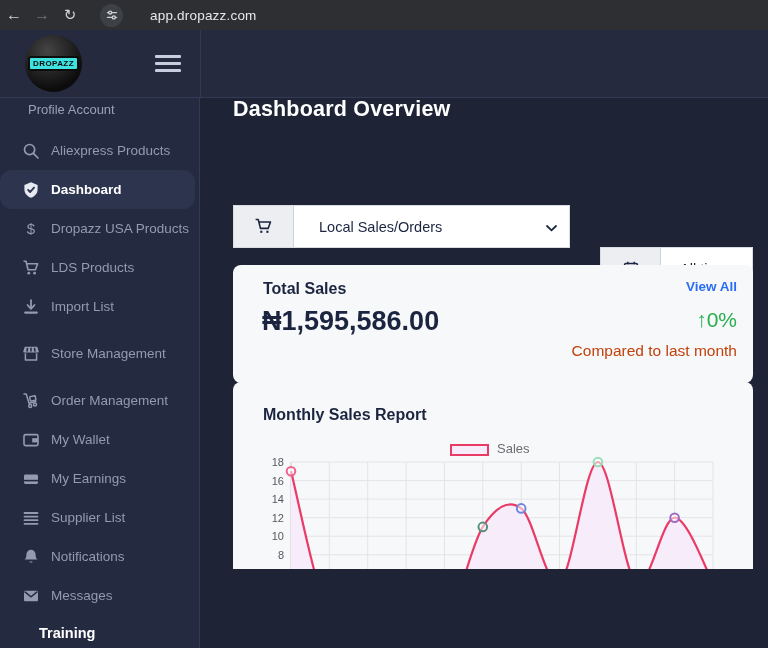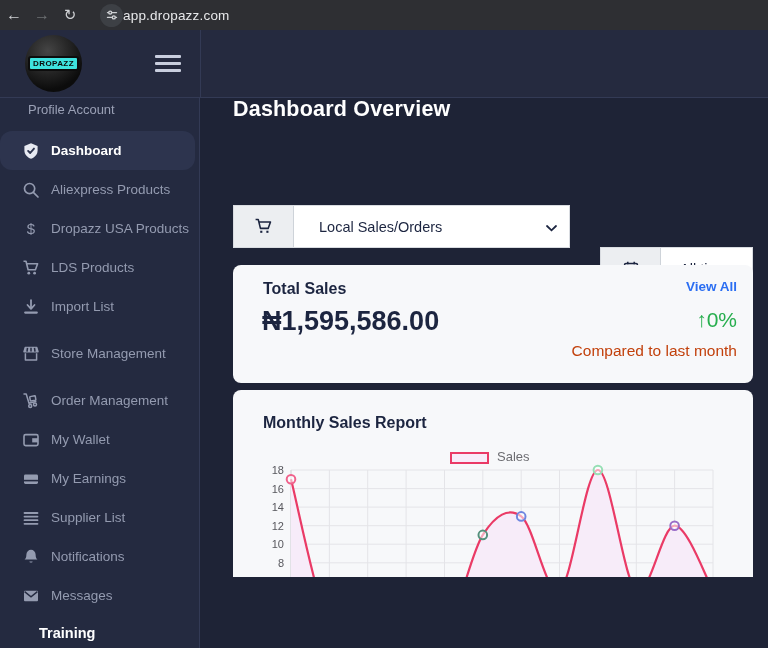--- a/index.html
+++ b/index.html
@@ -6,21 +6,21 @@
   html,body { width:768px; height:648px; overflow:hidden; background:#1e2336;
     font-family:"Liberation Sans","DejaVu Sans",sans-serif; }
 
   
   .browser-bar { position:absolute; top:0; left:0; width:768px; height:30px;
     background:#2e2f33; display:flex; align-items:center; z-index:30; }
   .nav-btn { width:28px; text-align:center; color:#cfd1d4; font-size:16px; line-height:30px; cursor:pointer; }
   .nav-btn.fwd { color:#6e7174; }
   .site-pill { width:23px; height:23px; border-radius:50%; background:#3d4045;
     display:flex; align-items:center; justify-content:center; margin-left:16px; cursor:pointer; }
-  .url-text { color:#e7e8ea; font-size:13.5px; margin-left:0; letter-spacing:.2px; cursor:text; }
+  .url-text { color:#e7e8ea; font-size:13.5px; margin-left:27px; letter-spacing:.2px; cursor:text; }
 
   
   .topbar { position:absolute; top:30px; left:0; width:768px; height:68px;
     background:#252a3f; border-bottom:1px solid #333a55; z-index:20; }
   .topbar-divider { position:absolute; left:200px; top:0; width:1px; height:68px; background:#333a55; }
   .logo { position:absolute; left:25px; top:5px; width:57px; height:57px; border-radius:50%;
     background:radial-gradient(circle at 40% 28%, #454545, #0c0c0c 72%);
     display:flex; align-items:center; justify-content:center; }
   .logo-band { background:#3ee3df; border:2px solid #0d0d0d; border-radius:3px;
     padding:1px 3px; font-size:8px; font-weight:bold; color:#0a0a0a; letter-spacing:.4px; }
@@ -60,21 +60,21 @@
 
   .card { position:absolute; left:33px; width:520px; background:#f7f8fa; border-radius:8px;padding-left:13px; }
   .card-sales { top:167px; height:118px; }
   .ts-title { position:absolute; left:30px; top:15px; font-size:16px; font-weight:bold; color:#1c2540; }
   .ts-amount { position:absolute; left:29px; top:41px; font-size:27px; font-weight:bold; color:#1c2540; }
   .ts-viewall { position:absolute; right:16px; top:14px; color:#2b6ef2; font-weight:bold;
     font-size:13.5px; cursor:pointer; }
   .ts-trend { position:absolute; right:16px; top:43px; color:#27ae4e; font-size:21px; }
   .ts-caption { position:absolute; right:16px; top:77px; color:#c2410c; font-size:15.5px; }
 
-  .card-chart { top:292px; height:187px; border-radius:8px 8px 0 0; overflow:hidden; }
+  .card-chart { top:284px; height:187px; border-radius:8px 8px 0 0; overflow:hidden; }
   .mc-title { position:absolute; left:30px; top:24px; font-size:16px; font-weight:bold; color:#1c2540; }
   .legend { position:absolute; left:217px; top:59px; display:flex; align-items:flex-end; }
   .legend-swatch { width:39px; height:12px; border:2px solid #ea3a66; background:#fbe9f3; }
   .legend-label { margin-left:8px; font-size:13px; color:#6d6d72; }
   .plot { position:absolute; left:0; top:65px; width:520px; height:193px; }
 </style>
 </head>
 <body>
 
 <div class="browser-bar">
@@ -103,38 +103,38 @@
     <span></span>
       <span></span>
       <span></span>
   </div>
 </div>
 
 <div class="sidebar">
   <div class="side-label">Profile Account</div>
   <ul class="nav-list">
 
+    <li class="nav-item">
+      <span class="nicon">
+        <svg viewBox="0 0 18 18" fill="none" stroke="currentColor" stroke-width="1.7" stroke-linecap="round">
+            <circle cx="7.6" cy="7.6" r="5.1"></circle>
+            <line x1="11.6" y1="11.6" x2="16" y2="16"></line>
+          </svg>
+      </span>
+      <span>Aliexpress Products</span>
+    </li>
+
     <li class="nav-item active">
       <span class="nicon">
         <svg viewBox="0 0 18 18">
             <path d="M9 1.3 L15.6 3.9 V8.3 C15.6 12.5 12.8 15.6 9 16.7 C5.2 15.6 2.4 12.5 2.4 8.3 V3.9 Z" fill="#e7eaf2"></path>
             <path d="M6.1 8.9 L8.2 11 L12 6.6" fill="none" stroke="#2d344e" stroke-width="1.9" stroke-linecap="round" stroke-linejoin="round"></path>
           </svg>
       </span>
       <span>Dashboard</span>
-    </li>
-
-    <li class="nav-item">
-      <span class="nicon">
-        <svg viewBox="0 0 18 18" fill="none" stroke="currentColor" stroke-width="1.7" stroke-linecap="round">
-            <circle cx="7.6" cy="7.6" r="5.1"></circle>
-            <line x1="11.6" y1="11.6" x2="16" y2="16"></line>
-          </svg>
-      </span>
-      <span>Aliexpress Products</span>
     </li>
 
     <li class="nav-item">
       <span class="nicon">
         <svg viewBox="0 0 18 18">
             <text x="9" y="14" text-anchor="middle" font-size="15" font-family="Liberation Sans, sans-serif" fill="currentColor">$</text>
           </svg>
       </span>
       <span>Dropazz USA Products</span>
     </li>

